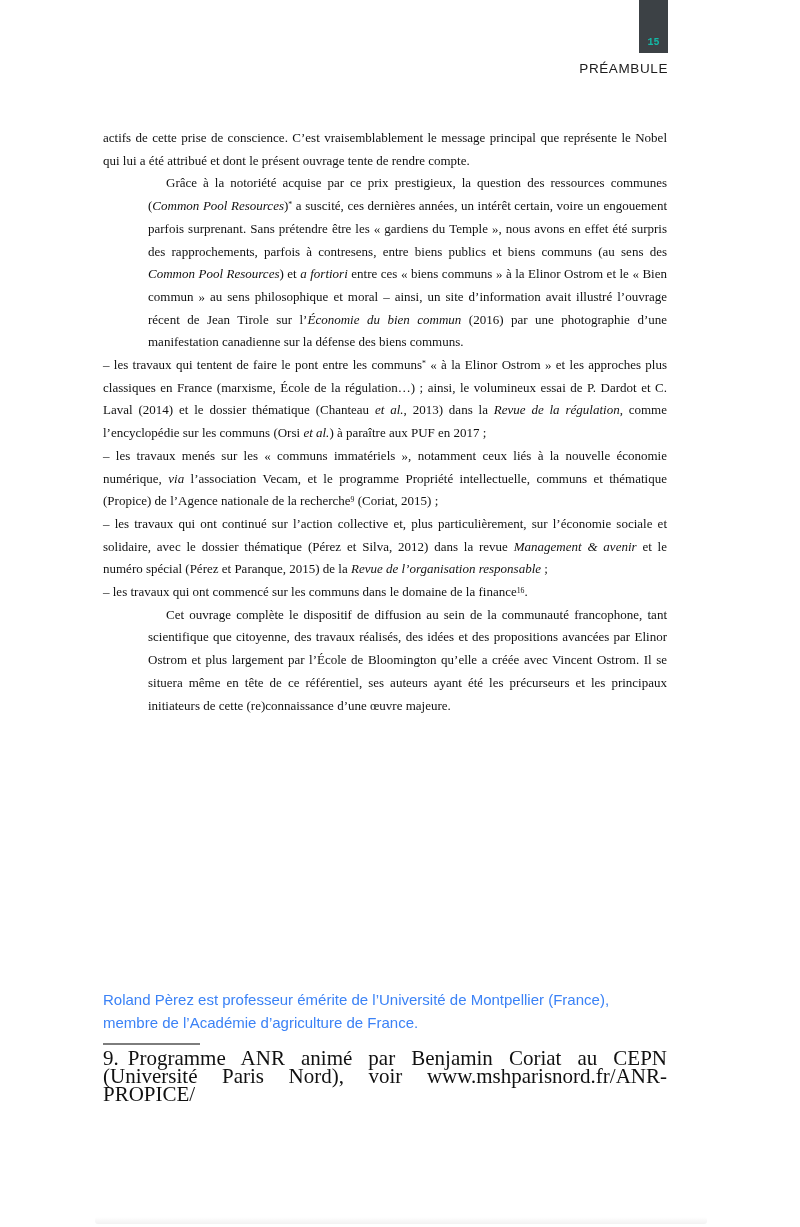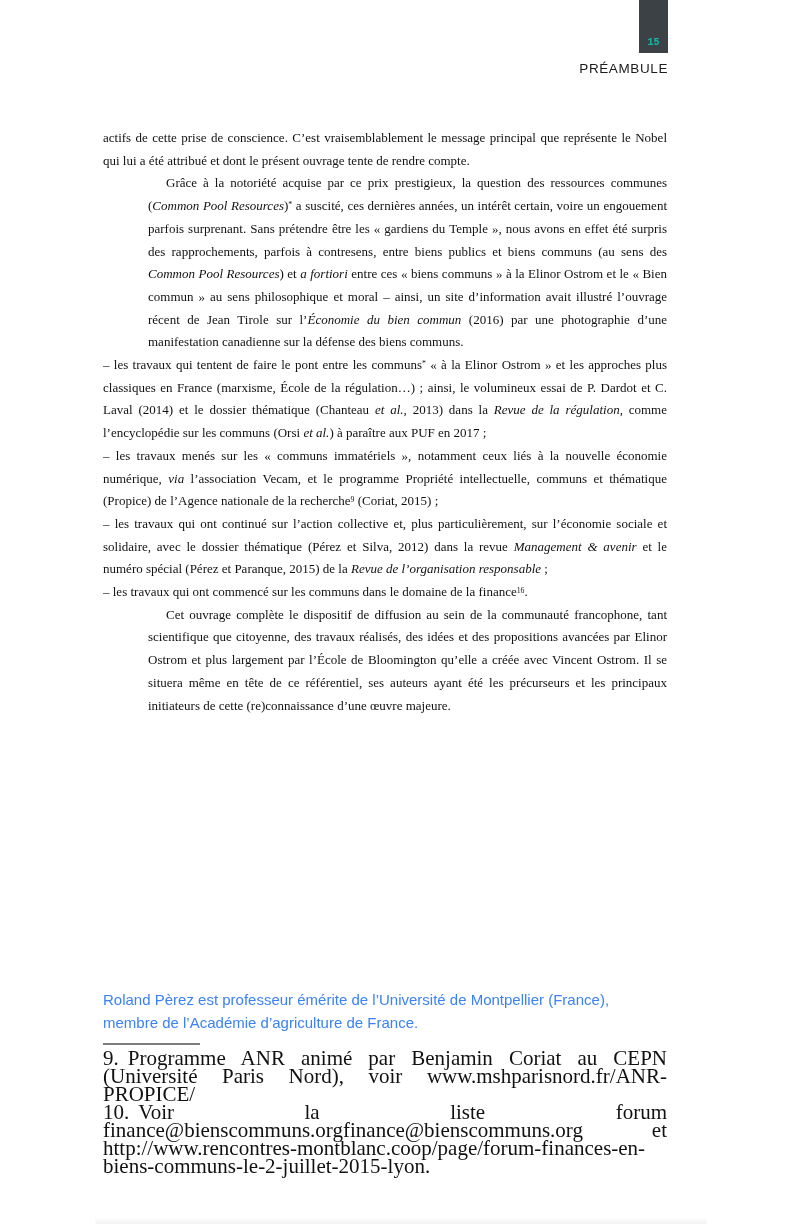--- a/index.html
+++ b/index.html
@@ -127,18 +127,17 @@
 
   <div class="bio" id="bio">
       <div>Roland Pèrez est professeur émérite de l’Université de Montpellier (France),</div>
       <div>membre de l’Académie d’agriculture de France.</div>
     </div>
 
   <div class="fn-sep"></div>
 
   <div class="footnotes" id="footnotes">
       <p><span class="fn-num">9.</span><span>Programme ANR animé par Benjamin Coriat au CEPN (Université Paris Nord), voir www.​mshparisnord.fr/ANR-PROPICE/</span></p>
-      <p><span class="fn-num">10.</span><span>Voir la liste forum finance@bienscommuns.orgfinance@bienscommuns.org et http://www.​rencontres-montblanc.coop/page/forum-finances-en-biens-communs-le-2-juillet-2015-lyon.</span></p>
     </div>
 
   <div class="bottom-shadow"></div>
 
 </div>
 
 </body></html>

